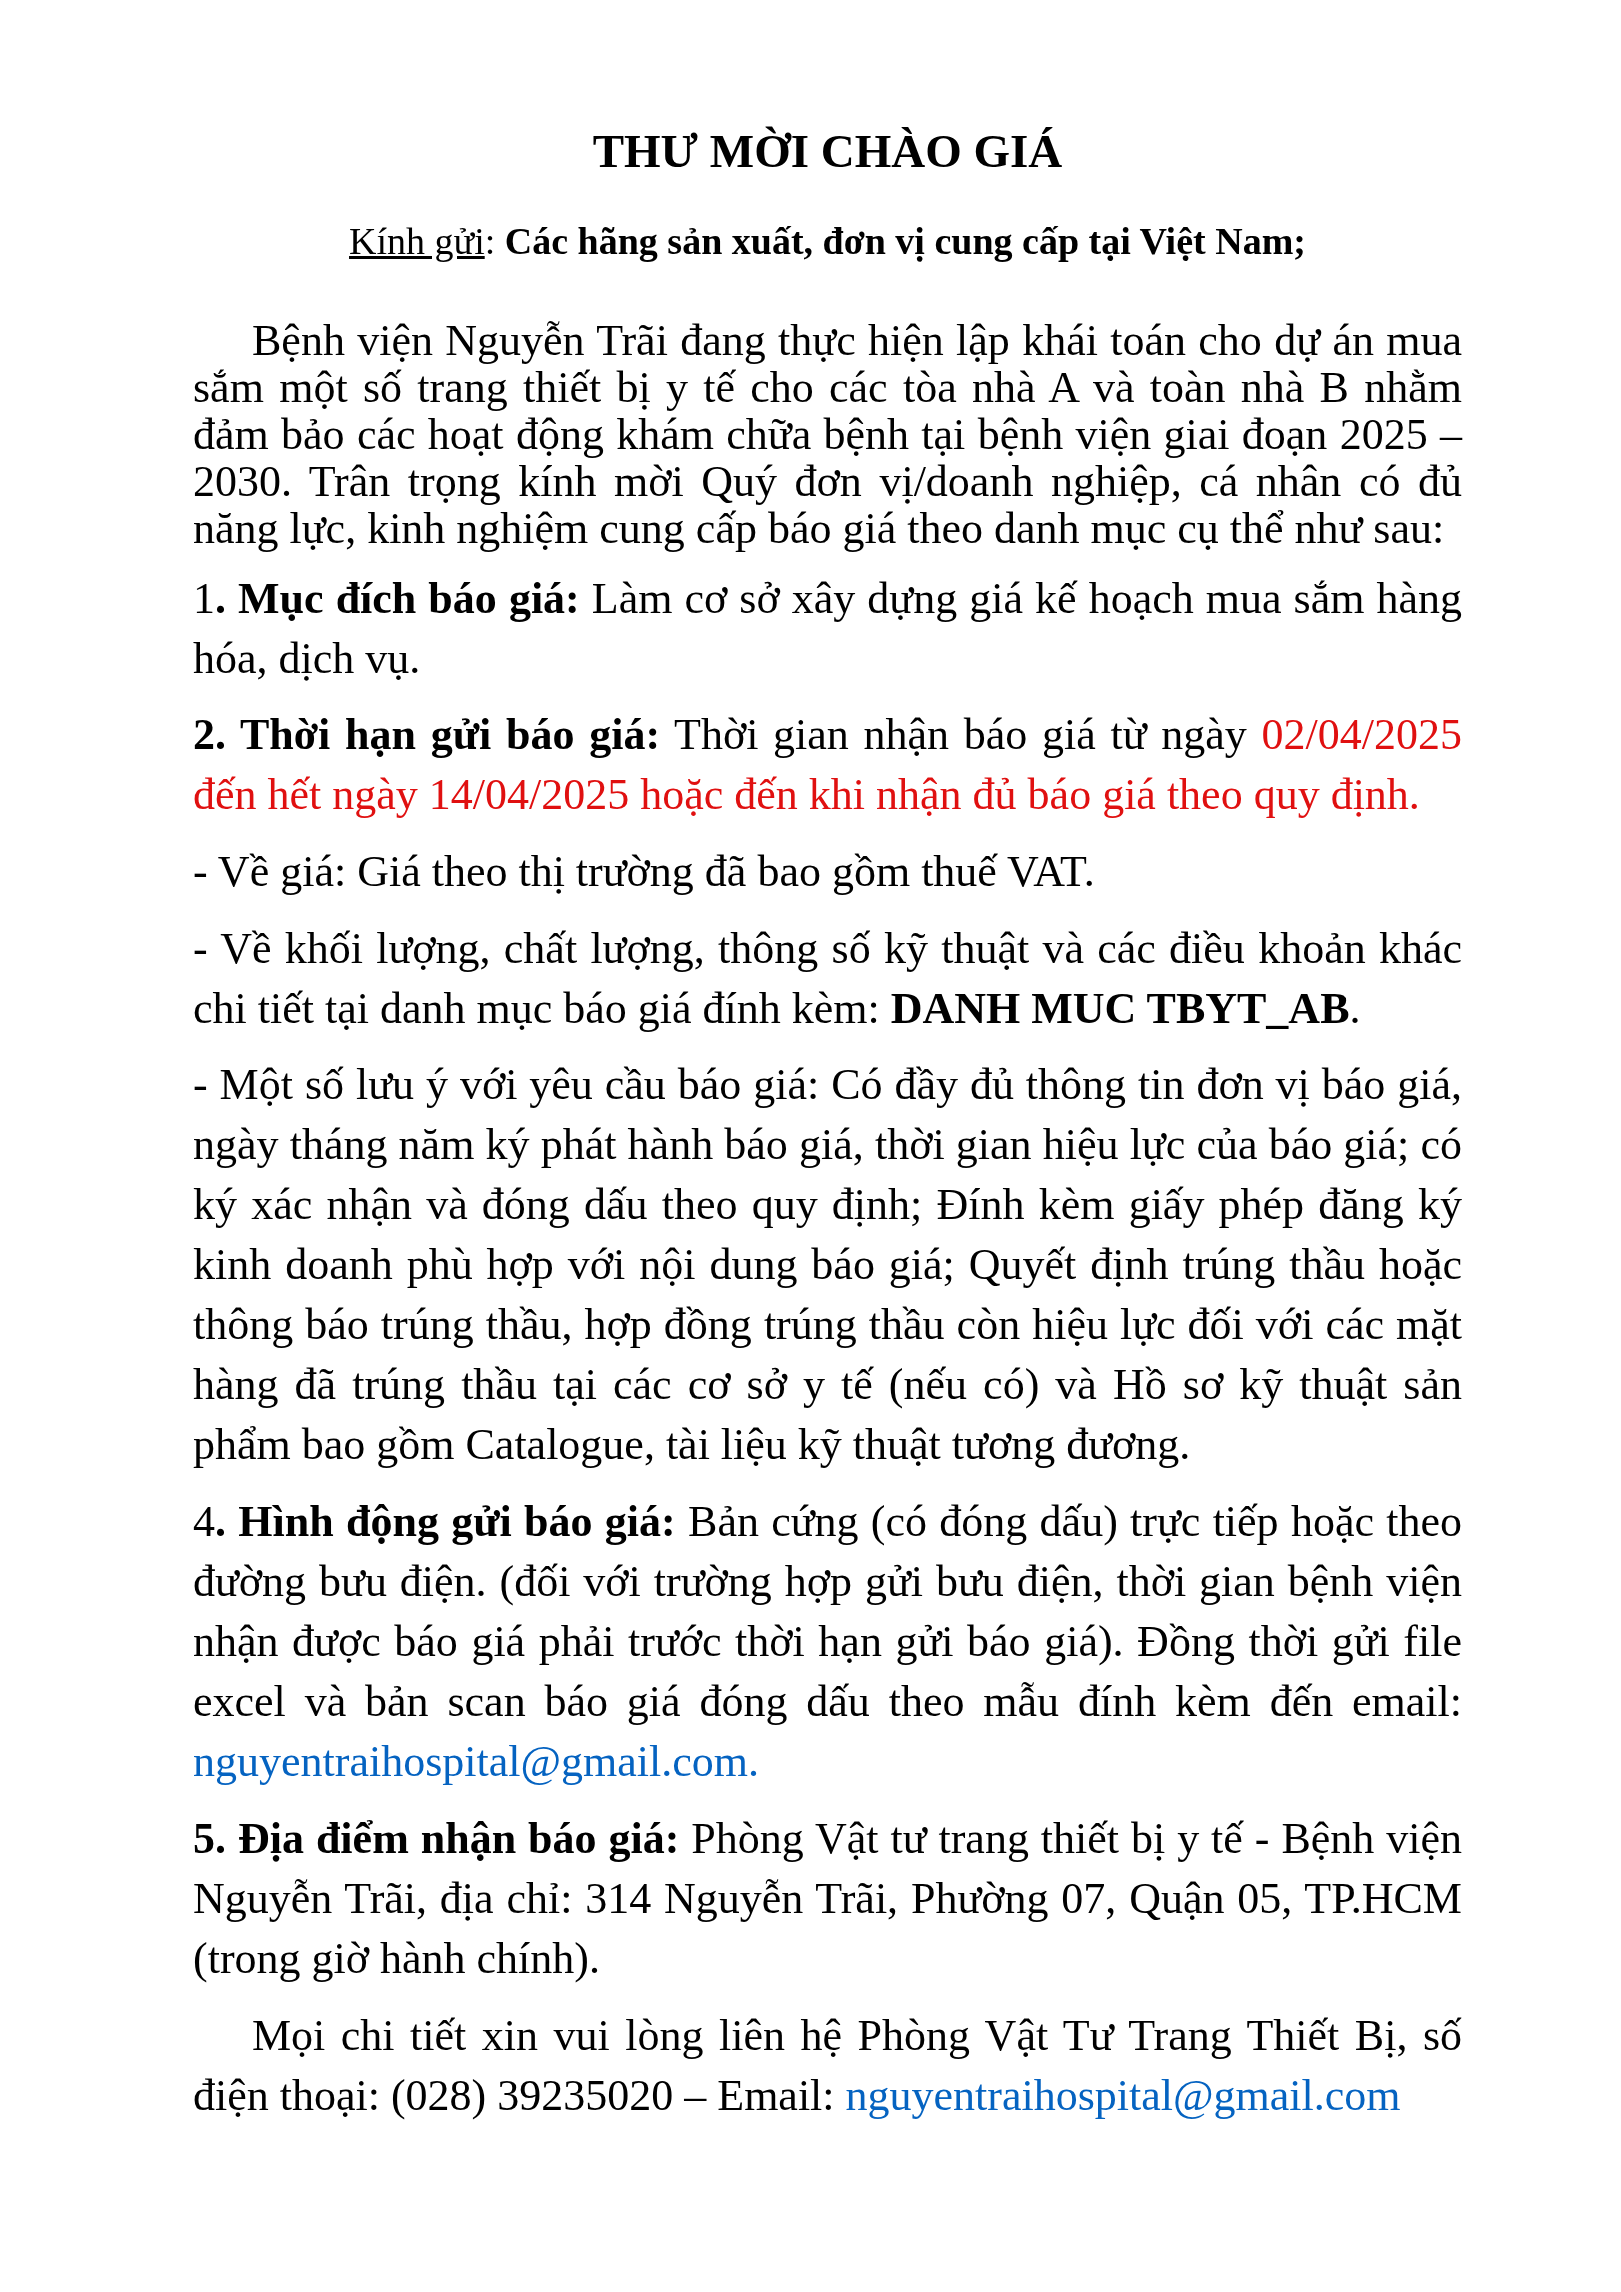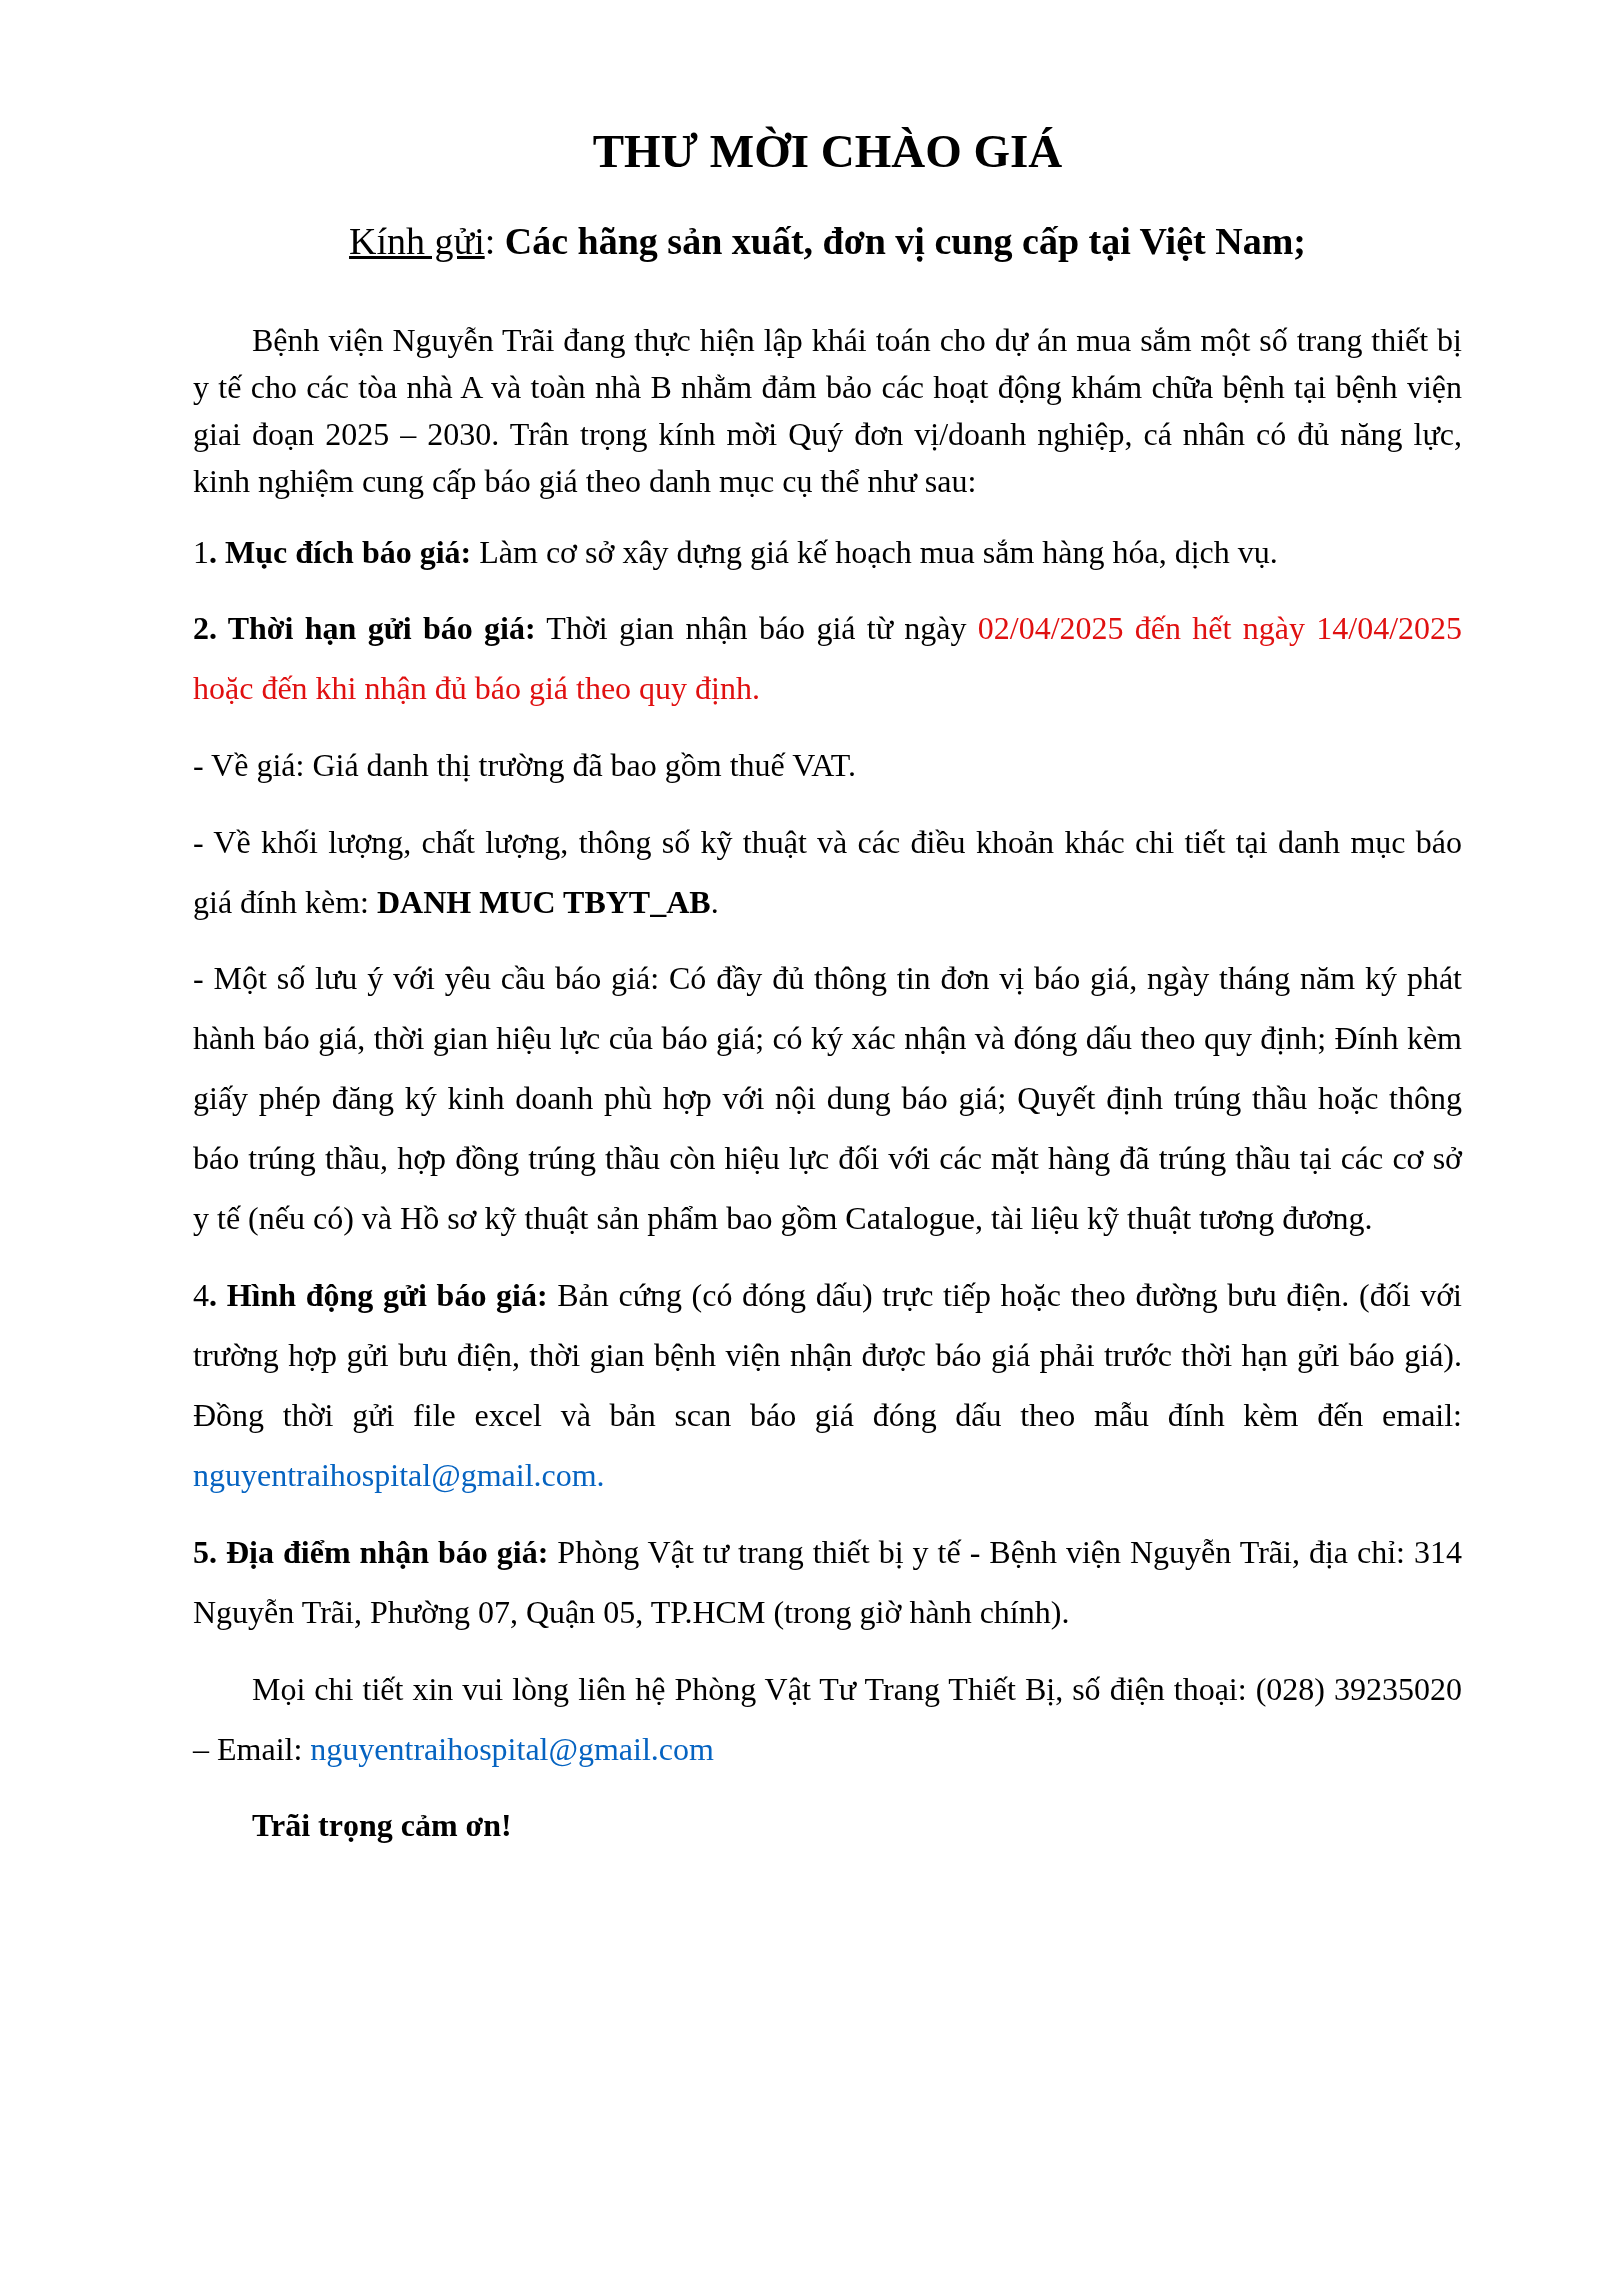--- a/index.html
+++ b/index.html
@@ -29,21 +29,21 @@
   }
   .salutation{
     font-size:38px;
     line-height:49px;
     text-align:center;
     margin:0 0 51px 0;
   }
   .underline{text-decoration:underline;}
   .bold{font-weight:700;}
   p.body{
-    font-size:32px;
+    font-size:44px;
     line-height:60px;
     text-align:justify;
     margin:0 0 16.7px 0;
   }
   p.intro{line-height:47px;}
   .indent{text-indent:59px;}
   .red{color:var(--red);}
   a.link{
     color:var(--link);
     cursor:pointer;
@@ -69,21 +69,21 @@
 
   <p class="salutation"><span class="underline">Kính gửi</span><span>: </span><span class="bold">Các hãng sản xuất, đơn vị cung cấp tại Việt Nam;</span></p>
 
   <p class="body intro indent">Bệnh viện Nguyễn Trãi đang thực hiện lập khái toán cho dự án mua sắm một số trang thiết bị y tế cho các tòa nhà A và toàn nhà B nhằm đảm bảo các hoạt động khám chữa bệnh tại bệnh viện giai đoạn 2025 – 2030. Trân trọng kính mời Quý đơn vị/doanh nghiệp, cá nhân có đủ năng lực, kinh nghiệm cung cấp báo giá theo danh mục cụ thể như sau:</p>
 
   <p class="body"><span>1</span><span class="bold">. Mục đích báo giá:</span><span> Làm cơ sở xây dựng giá kế hoạch mua sắm hàng hóa, dịch vụ.</span></p>
 
   <p class="body"><span class="bold">2. Thời hạn gửi báo giá:</span><span> Thời gian nhận báo giá từ ngày </span><span class="red">02/04/2025 đến hết ngày 14/04/2025 hoặc đến khi nhận đủ báo giá theo quy định.</span></p>
 
 
-  <p class="body">- Về giá: Giá danh thị trường đã bao gồm thuế VAT.</p>
+  <p class="body">- Về giá: Giá theo thị trường đã bao gồm thuế VAT.</p>
 
   <p class="body"><span>- Về khối lượng, chất lượng, thông số kỹ thuật và các điều khoản khác chi tiết tại danh mục báo giá đính kèm: </span><span class="bold">DANH MUC TBYT_AB</span><span>.</span></p>
 
   <p class="body">- Một số lưu ý với yêu cầu báo giá: Có đầy đủ thông tin đơn vị báo giá, ngày tháng năm ký phát hành báo giá, thời gian hiệu lực của báo giá; có ký xác nhận và đóng dấu theo quy định; Đính kèm giấy phép đăng ký kinh doanh phù hợp với nội dung báo giá; Quyết định trúng thầu hoặc thông báo trúng thầu, hợp đồng trúng thầu còn hiệu lực đối với các mặt hàng đã trúng thầu tại các cơ sở y tế (nếu có) và Hồ sơ kỹ thuật sản phẩm bao gồm Catalogue, tài liệu kỹ thuật tương đương.</p>
 
   <p class="body"><span>4</span><span class="bold">. Hình động gửi báo giá:</span><span> Bản cứng (có đóng dấu) trực tiếp hoặc theo đường bưu điện. (đối với trường hợp gửi bưu điện, thời gian bệnh viện nhận được báo giá phải trước thời hạn gửi báo giá). Đồng thời gửi file excel và bản scan báo giá đóng dấu theo mẫu đính kèm đến email: </span><a class="link">nguyentraihospital@gmail.com.</a></p>
 
   <p class="body"><span class="bold">5. Địa điểm nhận báo giá:</span><span> Phòng Vật tư trang thiết bị y tế - Bệnh viện Nguyễn Trãi, địa chỉ: 314 Nguyễn Trãi, Phường 07, Quận 05, TP.HCM (trong giờ hành chính).</span></p>
 
   <p class="body indent"><span>Mọi chi tiết xin vui lòng liên hệ Phòng Vật Tư Trang Thiết Bị, số điện thoại: (028) 39235020 – Email: </span><a class="link">nguyentraihospital@gmail.com</a></p>

